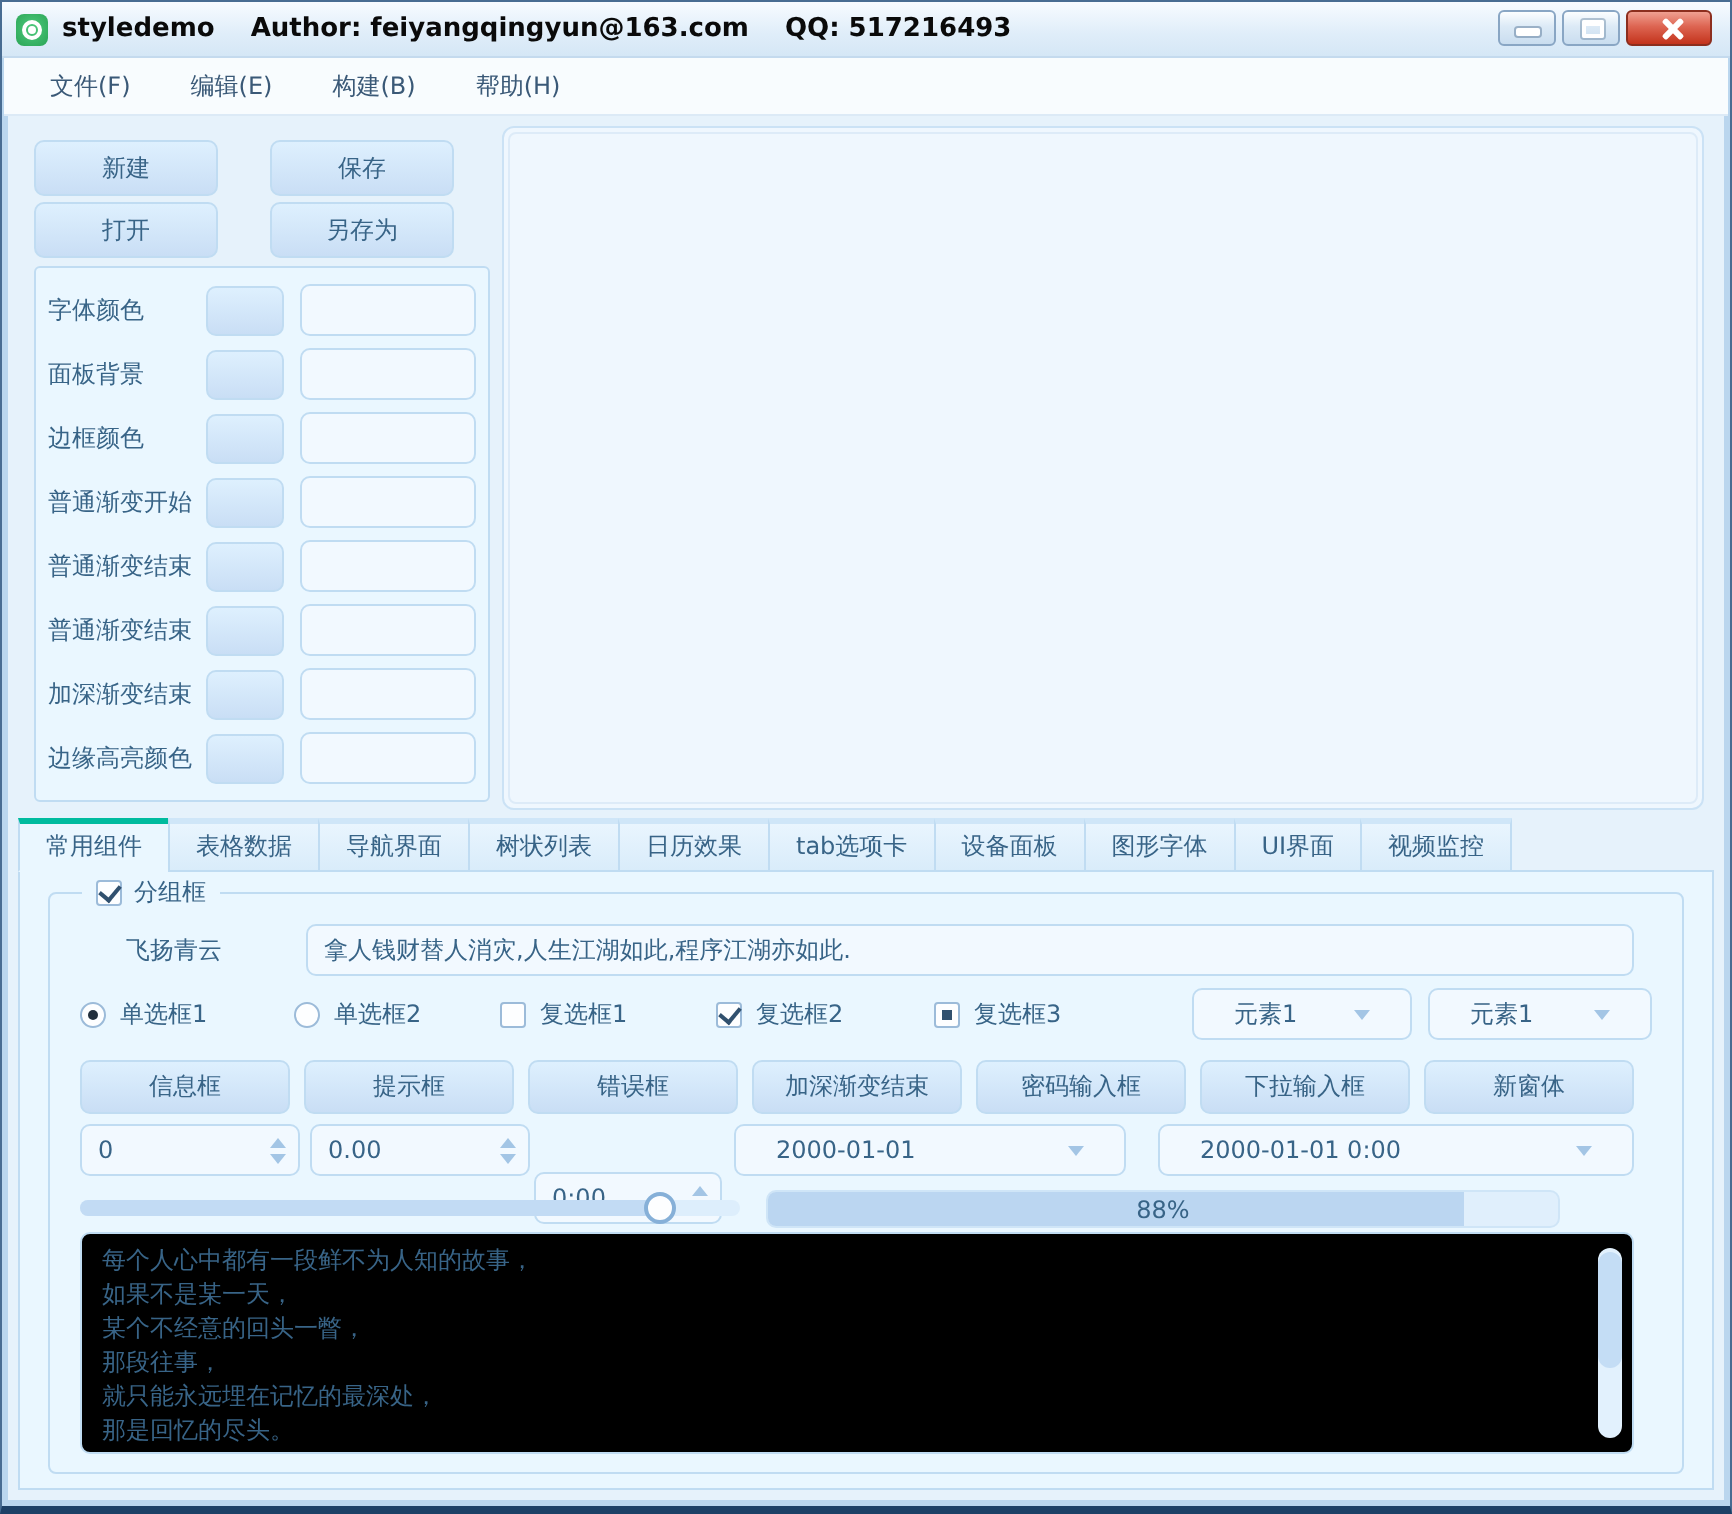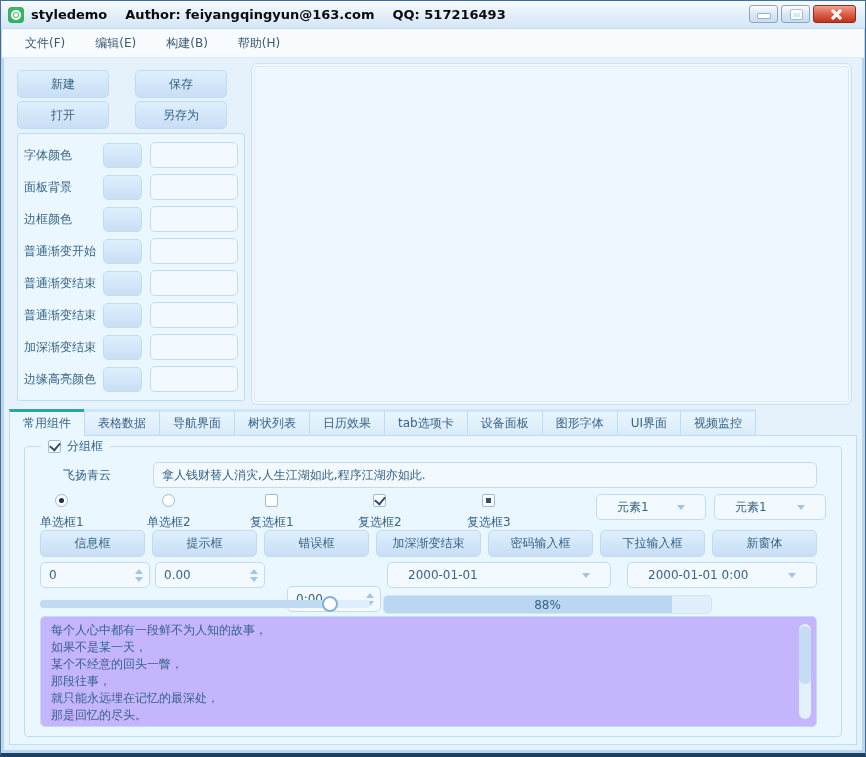--- a/index.html
+++ b/index.html
@@ -98,21 +98,21 @@
 
   
   .groupbox { position:absolute; left:14px; top:10px; width:818px; height:291px; border:1px solid #C0DCF2; border-radius:4px; }
   .legend { position:absolute; left:16px; top:-9px; background:#EAF7FF; padding:0 7px; display:flex; align-items:center; gap:6px; }
 
   .checkbox { width:13px; height:13px; border:1px solid #9CBBD9; border-radius:2px; background:#FDFEFF; position:relative; flex:0 0 auto; cursor:pointer; }
   .checkbox.checked::after { content:""; position:absolute; left:1px; top:1px; width:8px; height:5px; border-left:2px solid #30506E; border-bottom:2px solid #30506E; transform:rotate(-50deg); }
   .checkbox.partial::after { content:""; position:absolute; inset:3px; background:#30506E; }
   .radio { width:13px; height:13px; border:1px solid #9CBBD9; border-radius:50%; background:#FDFEFF; position:relative; flex:0 0 auto; cursor:pointer; }
   .radio.checked::after { content:""; position:absolute; inset:3px; border-radius:50%; background:#222F3C; }
-  .opt { position:absolute; display:flex; align-items:center; gap:7px; height:26px; cursor:pointer;flex-direction:column; }
+  .opt { position:absolute; display:flex; align-items:center; gap:7px; height:26px; cursor:pointer; }
 
   .row { position:absolute; left:15px; right:24px; }
 
   #row-name { top:15px; height:26px; display:flex; align-items:center; }
   #row-name .lbl { width:113px; padding-left:23px; }
   #row-name input { flex:1; height:26px; }
 
   #row-options { top:47px; height:26px; right:16px; }
   .combo { position:absolute; height:26px; display:flex; align-items:center; padding:0 20px; cursor:pointer; }
   .combo .arrow-down { margin-left:auto; }
@@ -124,25 +124,25 @@
 
   #row-spins { top:115px; height:26px; display:flex; }
   .spin { height:26px; display:flex; align-items:center; padding:0 0 0 8px; }
   .spin .arrows { margin-left:auto; width:20px; display:flex; flex-direction:column; align-items:center; gap:3px; cursor:pointer; }
 
   #row-gauge { top:147px; height:20px; display:flex; align-items:center; }
   .slider { position:relative; width:330px; height:20px; cursor:pointer; }
   .slider .track { position:absolute; left:0; right:0; top:6px; height:8px; border-radius:4px; background:#DDEEFC; }
   .slider .fill  { position:absolute; left:0; top:6px; height:8px; border-radius:4px; background:#C2DBF4; }
   .slider .handle{ position:absolute; top:10px; width:16px; height:16px; border-radius:50%; background:#FDFEFF; border:2px solid #86B0D8; transform:translate(-50%,-50%); }
-  .progress { position:relative; margin-left:13px; width:329px; height:19px; border-radius:5px; background:#E0EFFC; border:1px solid #CFE5F7; overflow:hidden; }
+  .progress { position:relative; margin-left:13px; width:397px; height:19px; border-radius:5px; background:#E0EFFC; border:1px solid #CFE5F7; overflow:hidden; }
   .progress .pfill { position:absolute; left:0; top:0; bottom:0; background:#BBD6F1; }
   .progress .plabel { position:absolute; inset:0; text-align:center; line-height:18px; color:#386487; }
 
-  #textarea { top:169px; bottom:9px; background:#c4b5fd; border:1px solid #C0DCF2; border-radius:5px; padding:5px 12px 0 10px; line-height:17px; overflow:hidden; cursor:text; }
+  #textarea { top:169px; bottom:9px; background:#000000; border:1px solid #C0DCF2; border-radius:5px; padding:5px 12px 0 10px; line-height:17px; overflow:hidden; cursor:text; }
   .vscroll { position:absolute; top:7px; bottom:7px; right:5px; width:12px; border-radius:6px; background:#E2F1FD; }
   .vscroll .thumb { position:absolute; top:2px; left:0; width:12px; height:58px; border-radius:6px; background:#C4DDF5; cursor:pointer; }
 </style>
 </head>
 <body>
 
 <div class="window">
 
   <div class="titlebar">
     <span class="app-icon"></span>
@@ -290,35 +290,35 @@
         </div>
 
         <div class="row" id="row-spins">
           <span class="field spin" style="width:110px; margin-right:5px;">
             <span>0</span>
             <span class="arrows">
                 <span class="arrow-up"></span>
                 <span class="arrow-down"></span>
               </span>
           </span>
-          <span class="field spin" style="width:110px; margin-right:22px;">
+          <span class="field spin" style="width:110px; margin-right:2px;">
             <span>0.00</span>
             <span class="arrows">
                 <span class="arrow-up"></span>
                 <span class="arrow-down"></span>
               </span>
           </span>
           <span class="field spin" style="width:94px; margin-right:6px;margin-top:24px;">
             <span>0:00</span>
             <span class="arrows">
                 <span class="arrow-up"></span>
                 <span class="arrow-down"></span>
               </span>
           </span>
-          <span class="field combo" style="position:static; width:224px; margin-right:16px;">
+          <span class="field combo" style="position:static; width:196px; margin-right:16px;">
             <span>2000-01-01</span>
               <span class="arrow-down"></span>
           </span>
           <span class="field combo" style="position:static; flex:1;">
             <span>2000-01-01 0:00</span>
               <span class="arrow-down"></span>
           </span>
         </div>
 
         <div class="row" id="row-gauge">

